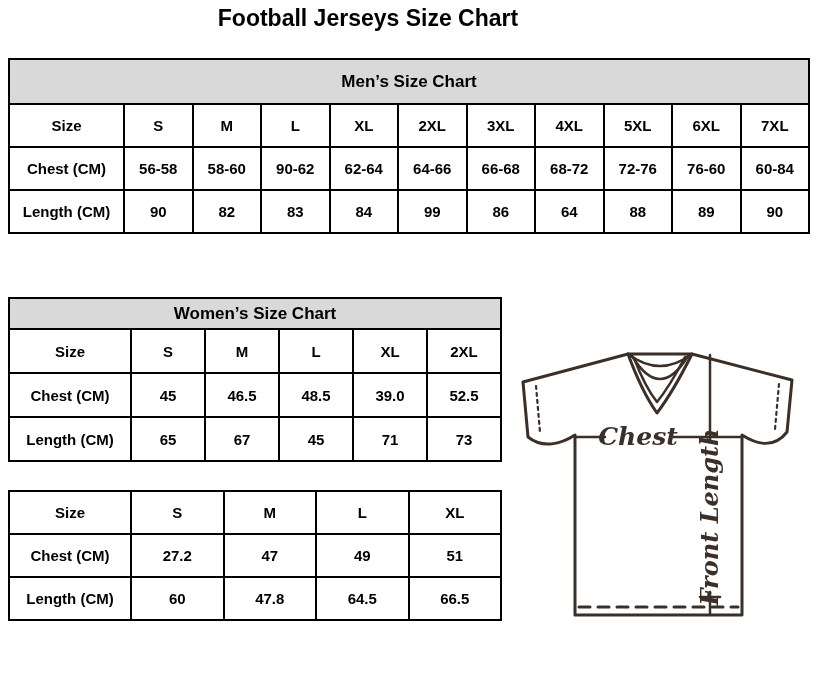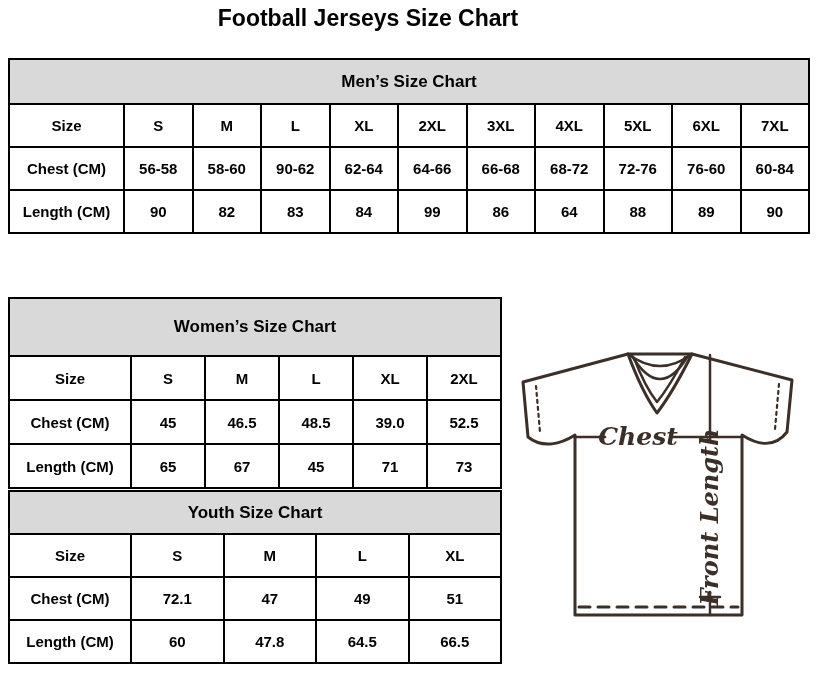--- a/index.html
+++ b/index.html
@@ -19,21 +19,21 @@
     border:2px solid #000;text-align:center;vertical-align:middle;
     font-weight:bold;font-size:15px;padding:0;overflow:hidden;
   }
   td.section-hdr{
     background:#d9d9d9;font-size:17px;
   }
   #men-table{left:8px;top:58px;width:800px;}
   #men-table tr.hdr{height:45px;}
   #men-table tr.r{height:43px;}
   #women-table{left:8px;top:297px;width:492px;}
-  #women-table tr.hdr{height:58px;}
+  #women-table tr.hdr{height:31px;}
   #women-table tr.r{height:44px;}
   #youth-table{left:8px;top:490px;width:492px;}
   #youth-table tr.hdr{height:43px;}
   #youth-table tr.r{height:43px;}
   #jersey-svg{position:absolute;left:505px;top:340px;}
   .serif-label{
     font-family:"DejaVu Serif","Liberation Serif",serif;
     font-style:italic;font-weight:bold;
   }
 </style>
@@ -144,33 +144,30 @@
 
 <table id="youth-table">
   <colgroup>
     <col style="width:122px">
       <col style="width:92.5px">
       <col style="width:92.5px">
       <col style="width:92.5px">
       <col style="width:92.5px">
   </colgroup>
   <tbody>
-      <tr class="hdr">
-        <td class="section-hdr" colspan="5">Youth Size Chart</td>
-      </tr>
   <tr class="r">
     <td>Size</td>
     <td>S</td>
     <td>M</td>
     <td>L</td>
     <td>XL</td>
   </tr>
   <tr class="r">
     <td>Chest (CM)</td>
-    <td>72.1</td>
+    <td>27.2</td>
     <td>47</td>
     <td>49</td>
     <td>51</td>
   </tr>
   <tr class="r">
     <td>Length (CM)</td>
     <td>60</td>
     <td>47.8</td>
     <td>64.5</td>
     <td>66.5</td>

